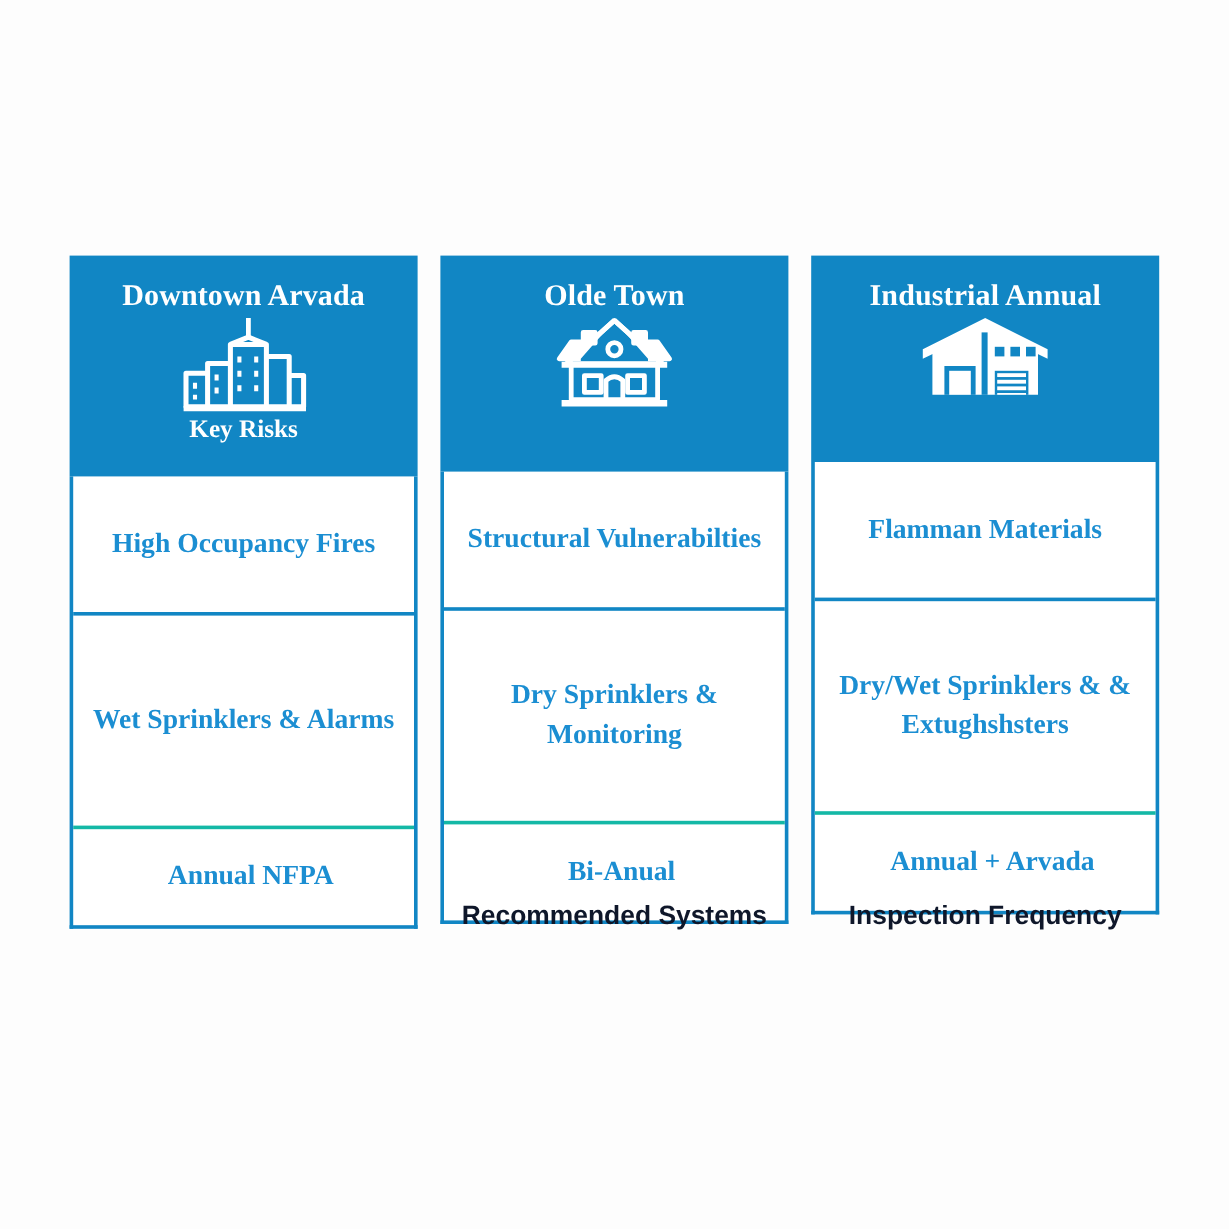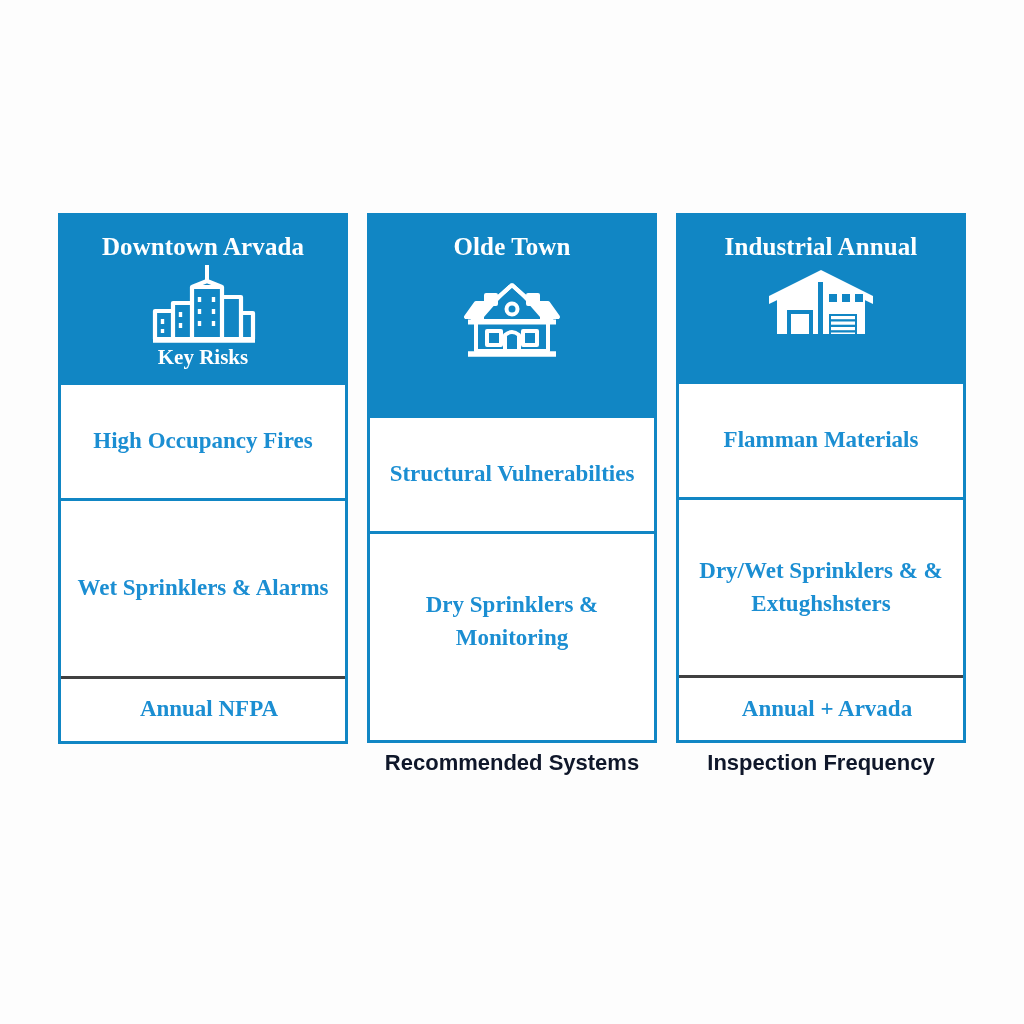--- a/index.html
+++ b/index.html
@@ -69,21 +69,21 @@
     width: 100%;
   }
   .col-icon svg {
     display: block;
   }
   .col-subtitle {
     color: #ffffff;
     font-size: 21px;
     font-weight: bold;
     text-align: center;
-    padding-bottom: 16px;
+    padding-bottom: 28px;
     line-height: 1;
     min-height: 22px;
   }
   .col-subtitle.empty {
     visibility: hidden;
   }
 
   
   .col-body {
     border: 3px solid #1186C4;
@@ -101,21 +101,21 @@
     text-align: center;
     color: #1B8ED2;
     font-size: 23px;
     font-weight: bold;
     line-height: 1.42;
     padding: 4px 10px;
     box-sizing: border-box;
   }
   .cell.r1 { height: 113px; }
   .cell.r2 { height: 178px; border-top: 3px solid #1186C4; align-items: center; }
-  .cell.r3 { height: 65px;  border-top: 3px solid #404040; padding-left: 22px; }
+  .cell.r3 { height: 83px;  border-top: 3px solid #14b8a6; padding-left: 22px; }
 
   
   .footer-captions {
     position: absolute;
     left: 58px;
     top: 752px;
     width: 908px;
     height: 36px;
   }
   .caption {
@@ -199,20 +199,23 @@
         </div>
         <div class="col-subtitle empty"></div>
       </div>
       <div class="col-body">
         <div class="cell r1">
           <span>Structural Vulnerabilties</span>
         </div>
         <div class="cell r2">
           <span>Dry Sprinklers &amp; Monitoring</span>
         </div>
+        <div class="cell r3">
+          <span>Bi-Anual</span>
+        </div>
       </div>
     </div>
 
     <div class="col">
       <div class="col-head">
         <div class="col-title">Industrial Annual</div>
         <div class="col-icon">
           <svg width="112" height="74" viewBox="0 0 112 74" fill="none">
             <path d="M56 4 L108 30 L108 38 L56 13 L4 38 L4 30 Z" fill="#ffffff"></path>
             <path d="M12 30 L12 68 L100 68 L100 30 L56 9 Z" fill="#ffffff"></path>

